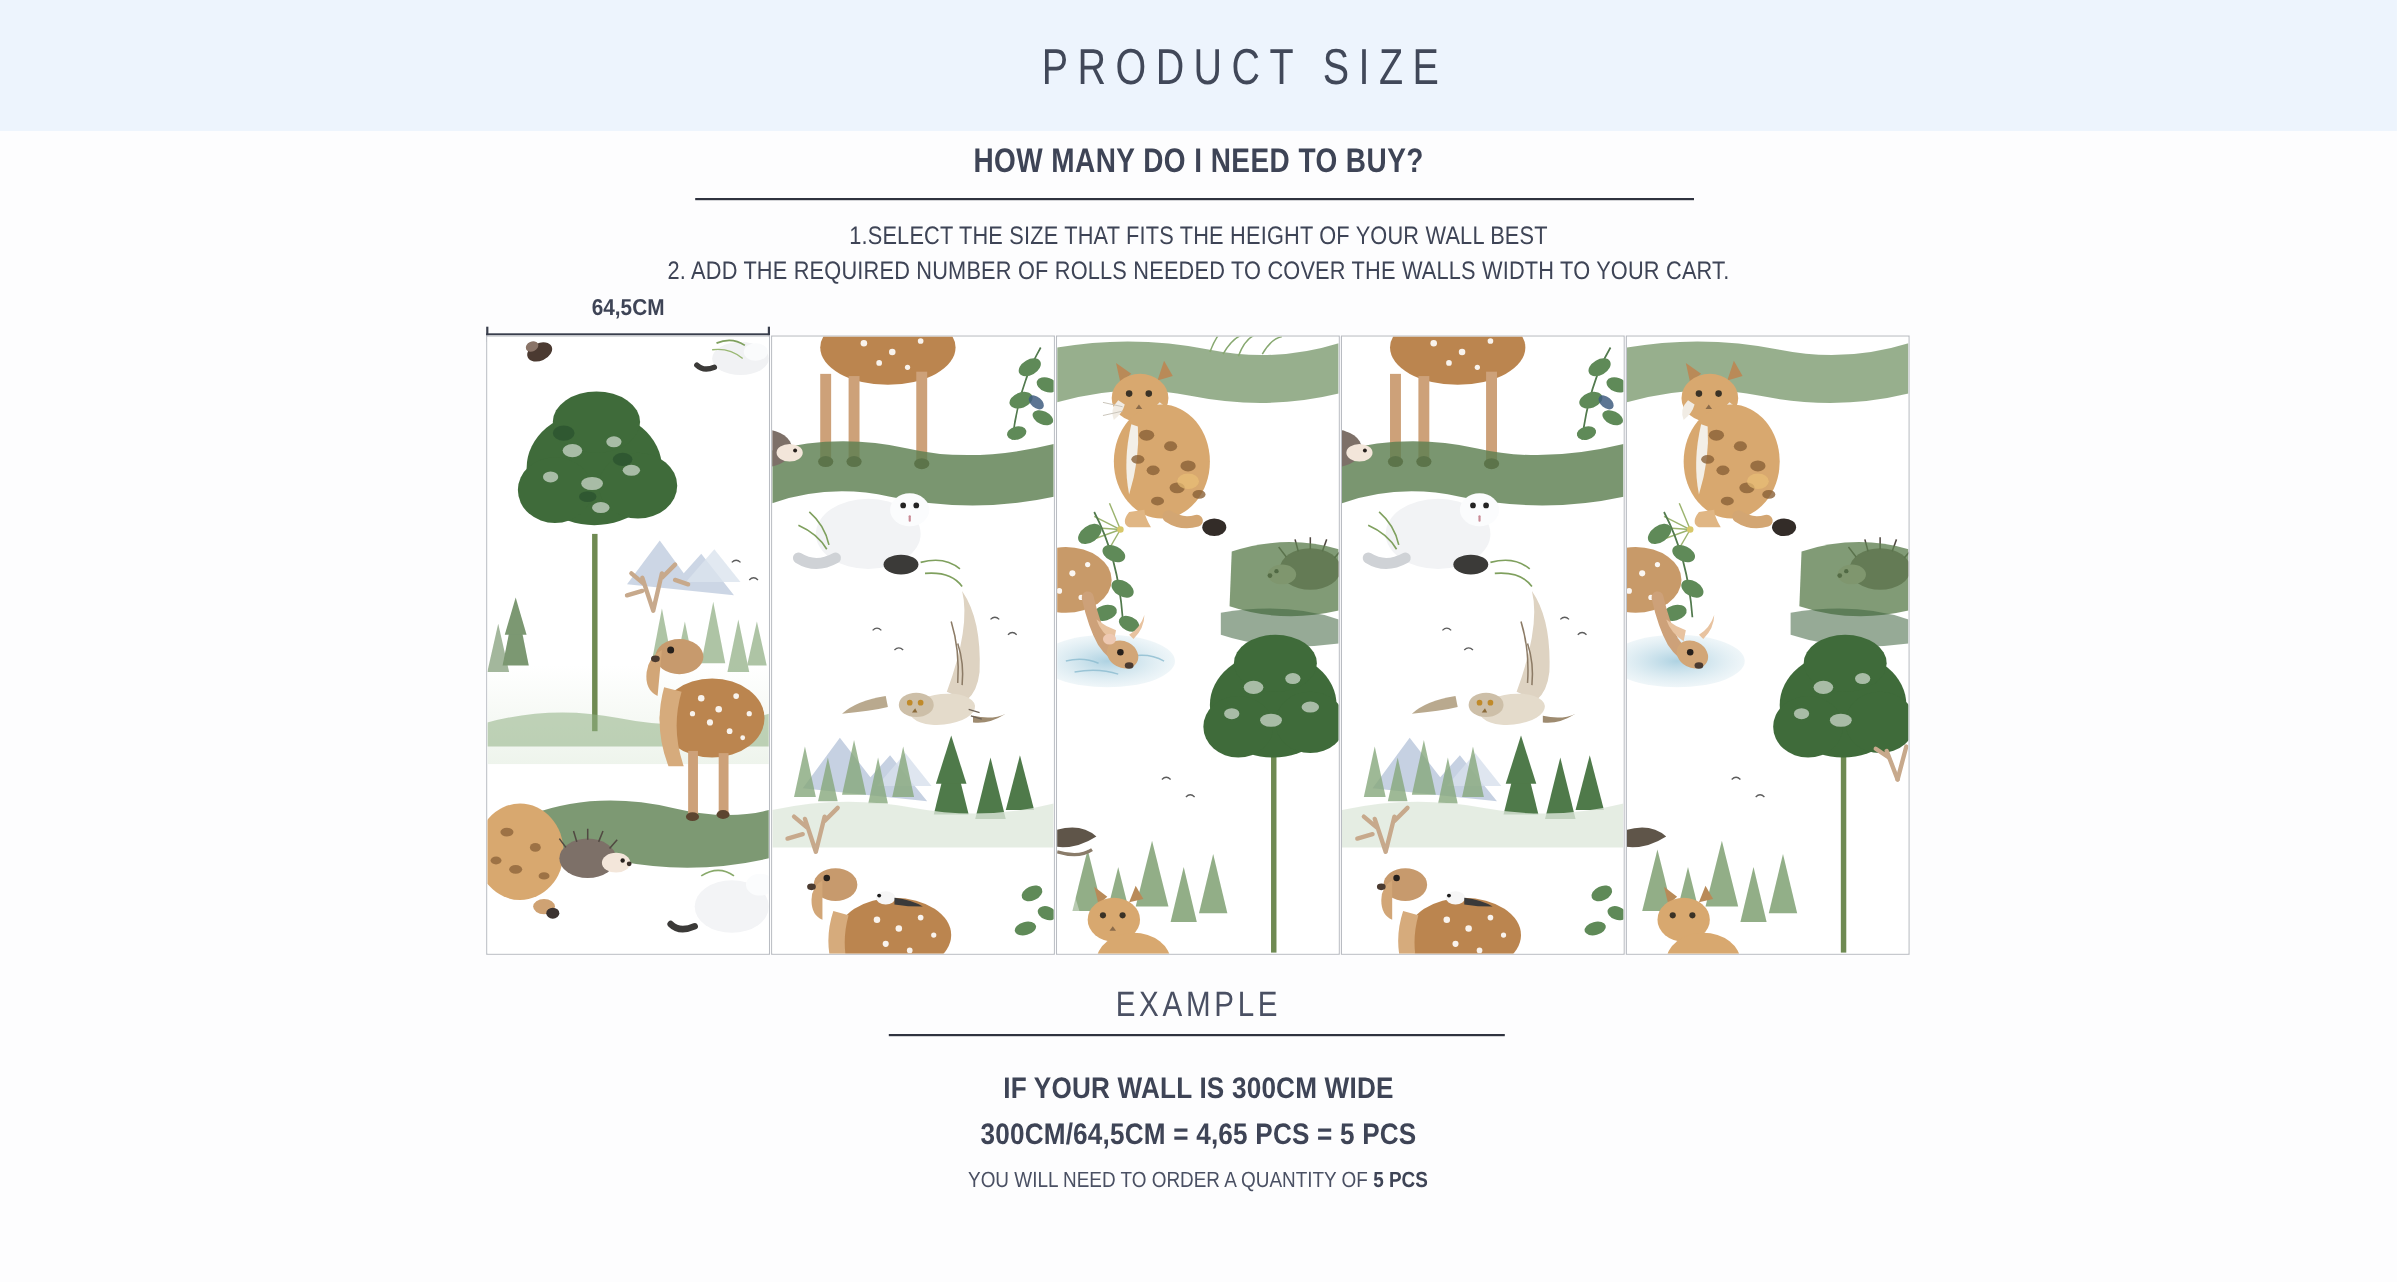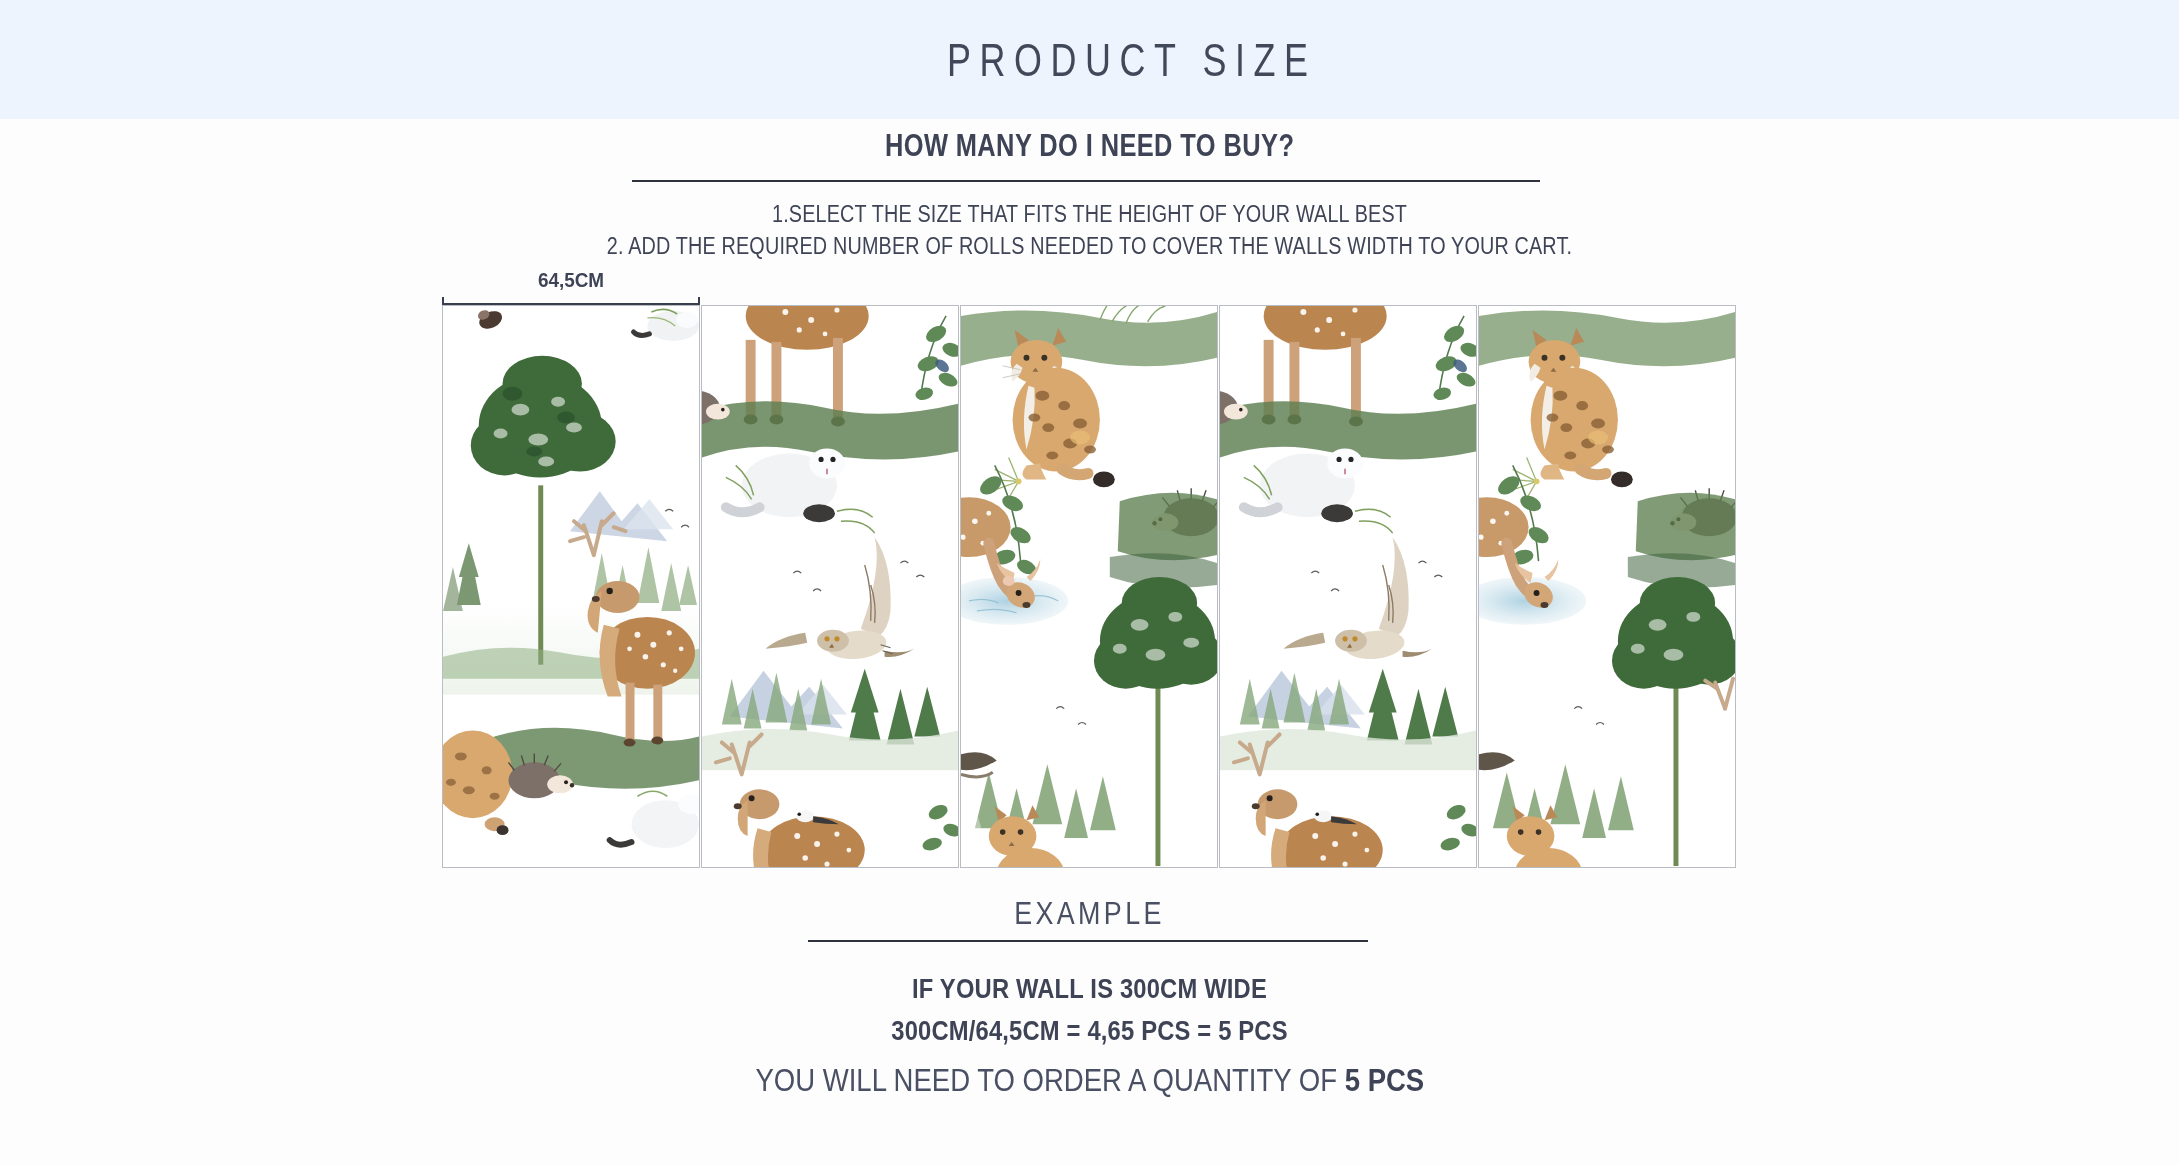--- a/index.html
+++ b/index.html
@@ -106,21 +106,21 @@
   .example-lines{
     position:absolute;left:0;top:968px;width:2179px;text-align:center;
   }
   .ex-bold{
     display:block;font-size:27px;font-weight:700;letter-spacing:0.2px;
     color:#3e4456;line-height:42px;white-space:nowrap;
     transform:scaleX(0.88);
   }
   .ex-final{
     position:absolute;left:0;top:1062px;width:2179px;text-align:center;
-    font-size:32px;font-weight:300;color:#4a5063;white-space:nowrap;
+    font-size:20px;font-weight:300;color:#4a5063;white-space:nowrap;
   }
   .ex-final .inner{display:inline-block;transform:scaleX(0.86);}
   .ex-final b{font-weight:700;color:#3e4456;}
 </style>
 </head>
 <body>
 
 <div class="header-band">
   <div class="header-title">PRODUCT SIZE</div>
 </div>

